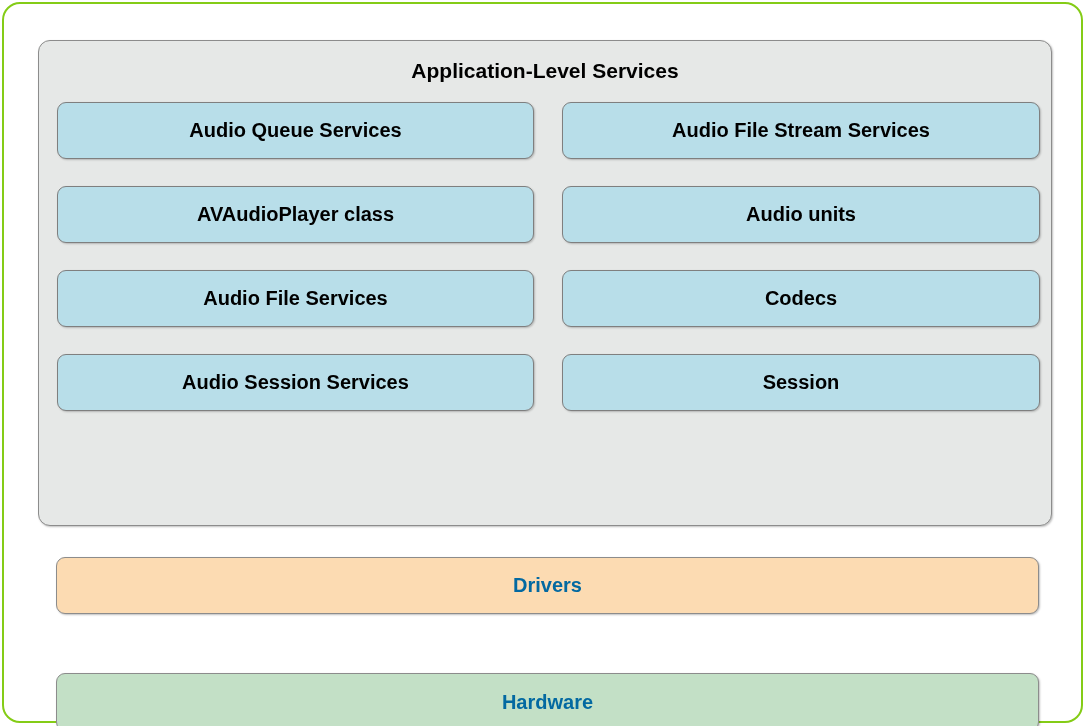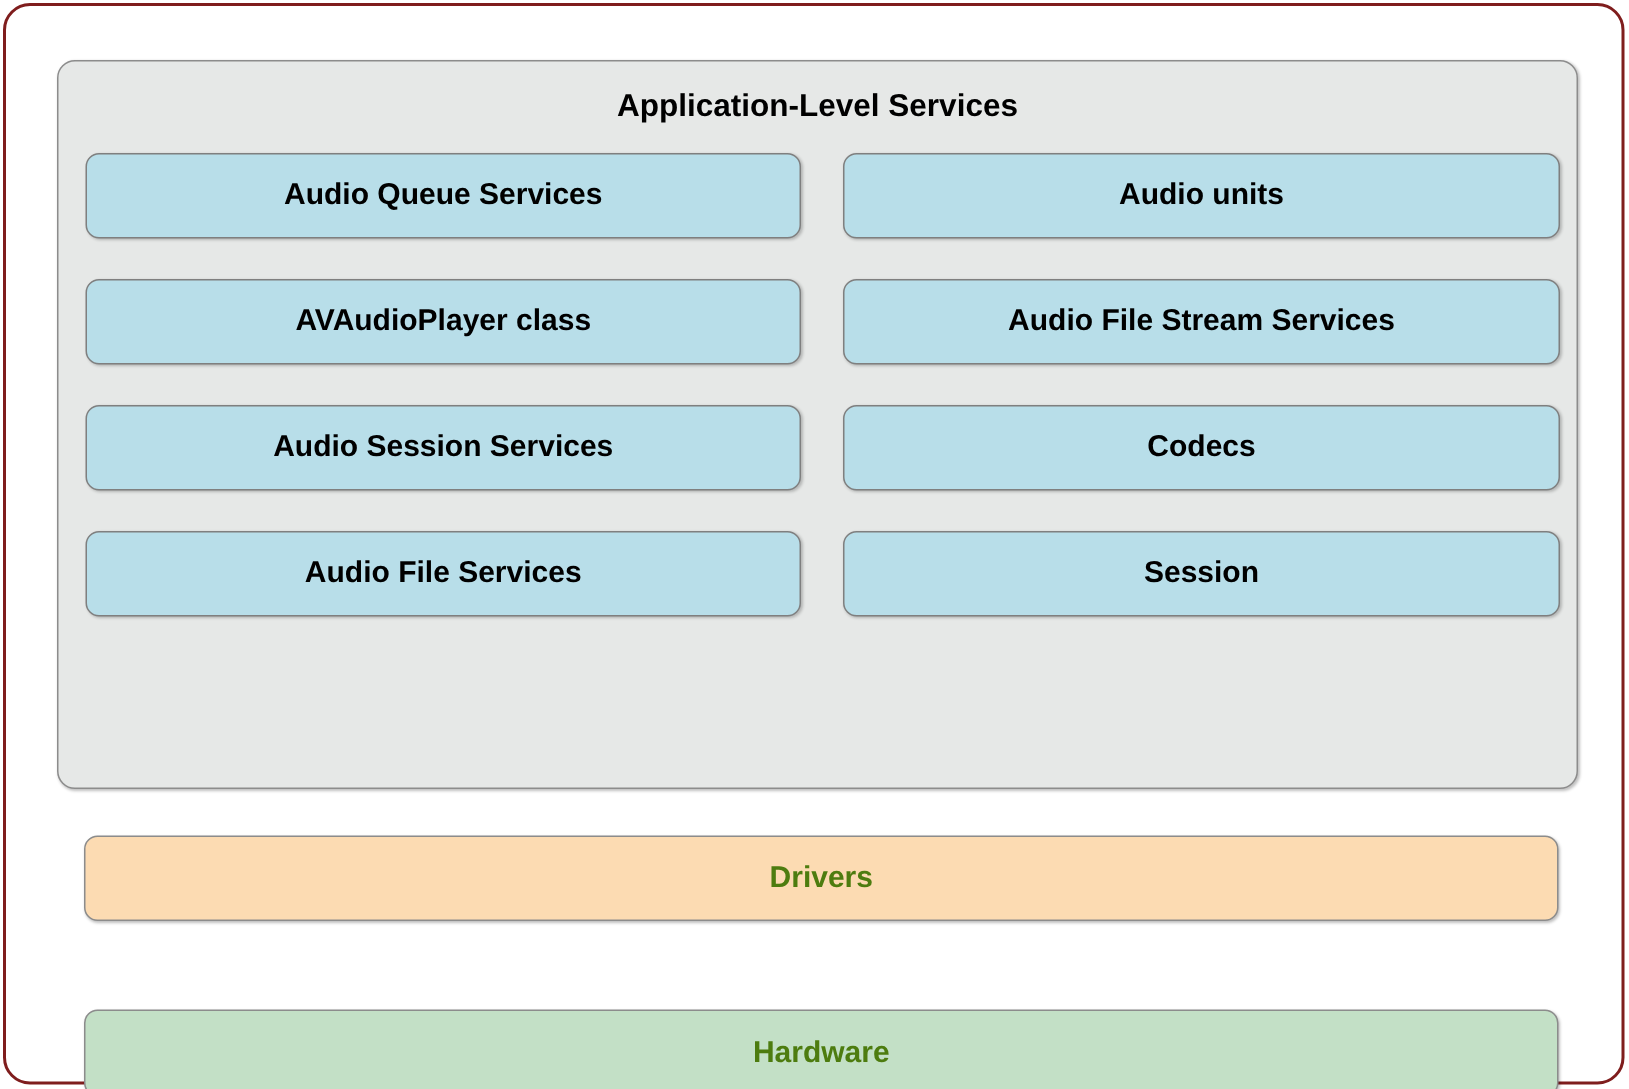--- a/index.html
+++ b/index.html
@@ -14,21 +14,21 @@
     height: 726px;
     background: #ffffff;
     box-sizing: border-box;
   }
   .outer-frame {
     position: absolute;
     left: 2px;
     top: 2px;
     width: 1081px;
     height: 721px;
-    border: 2px solid #7f1d1d;
+    border: 2px solid #84cc16;
     border-radius: 18px;
     background: #ffffff;
     box-sizing: border-box;
   }
   .services-container {
     position: absolute;
     left: 34px;
     top: 36px;
     width: 1014px;
     height: 486px;
@@ -78,21 +78,21 @@
     left: 52px;
     width: 983px;
     border: 1px solid #8c8c8c;
     border-radius: 9px;
     box-sizing: border-box;
     display: flex;
     align-items: center;
     justify-content: center;
     font-size: 20px;
     font-weight: bold;
-    color: #4d7c0f;
+    color: #0369a1;
     box-shadow: 1px 1px 2px rgba(0,0,0,0.25);
   }
   .layer-drivers {
     top: 553px;
     height: 57px;
     background: #fcdbb2;
   }
   .layer-hardware {
     top: 669px;
     height: 58px;
@@ -104,27 +104,27 @@
 
 <div class="canvas">
   <div class="outer-frame">
 
     <div class="services-container">
       <div class="services-title">Application-Level Services</div>
 
       <div class="col col-left">
         <div class="service-box">Audio Queue Services</div>
         <div class="service-box">AVAudioPlayer class</div>
+        <div class="service-box">Audio File Services</div>
         <div class="service-box">Audio Session Services</div>
-        <div class="service-box">Audio File Services</div>
       </div>
 
       <div class="col col-right">
+        <div class="service-box">Audio File Stream Services</div>
         <div class="service-box">Audio units</div>
-        <div class="service-box">Audio File Stream Services</div>
         <div class="service-box">Codecs</div>
         <div class="service-box">Session</div>
       </div>
     </div>
 
     <div class="layer-bar layer-drivers">Drivers</div>
 
     <div class="layer-bar layer-hardware">Hardware</div>
 
   </div>

